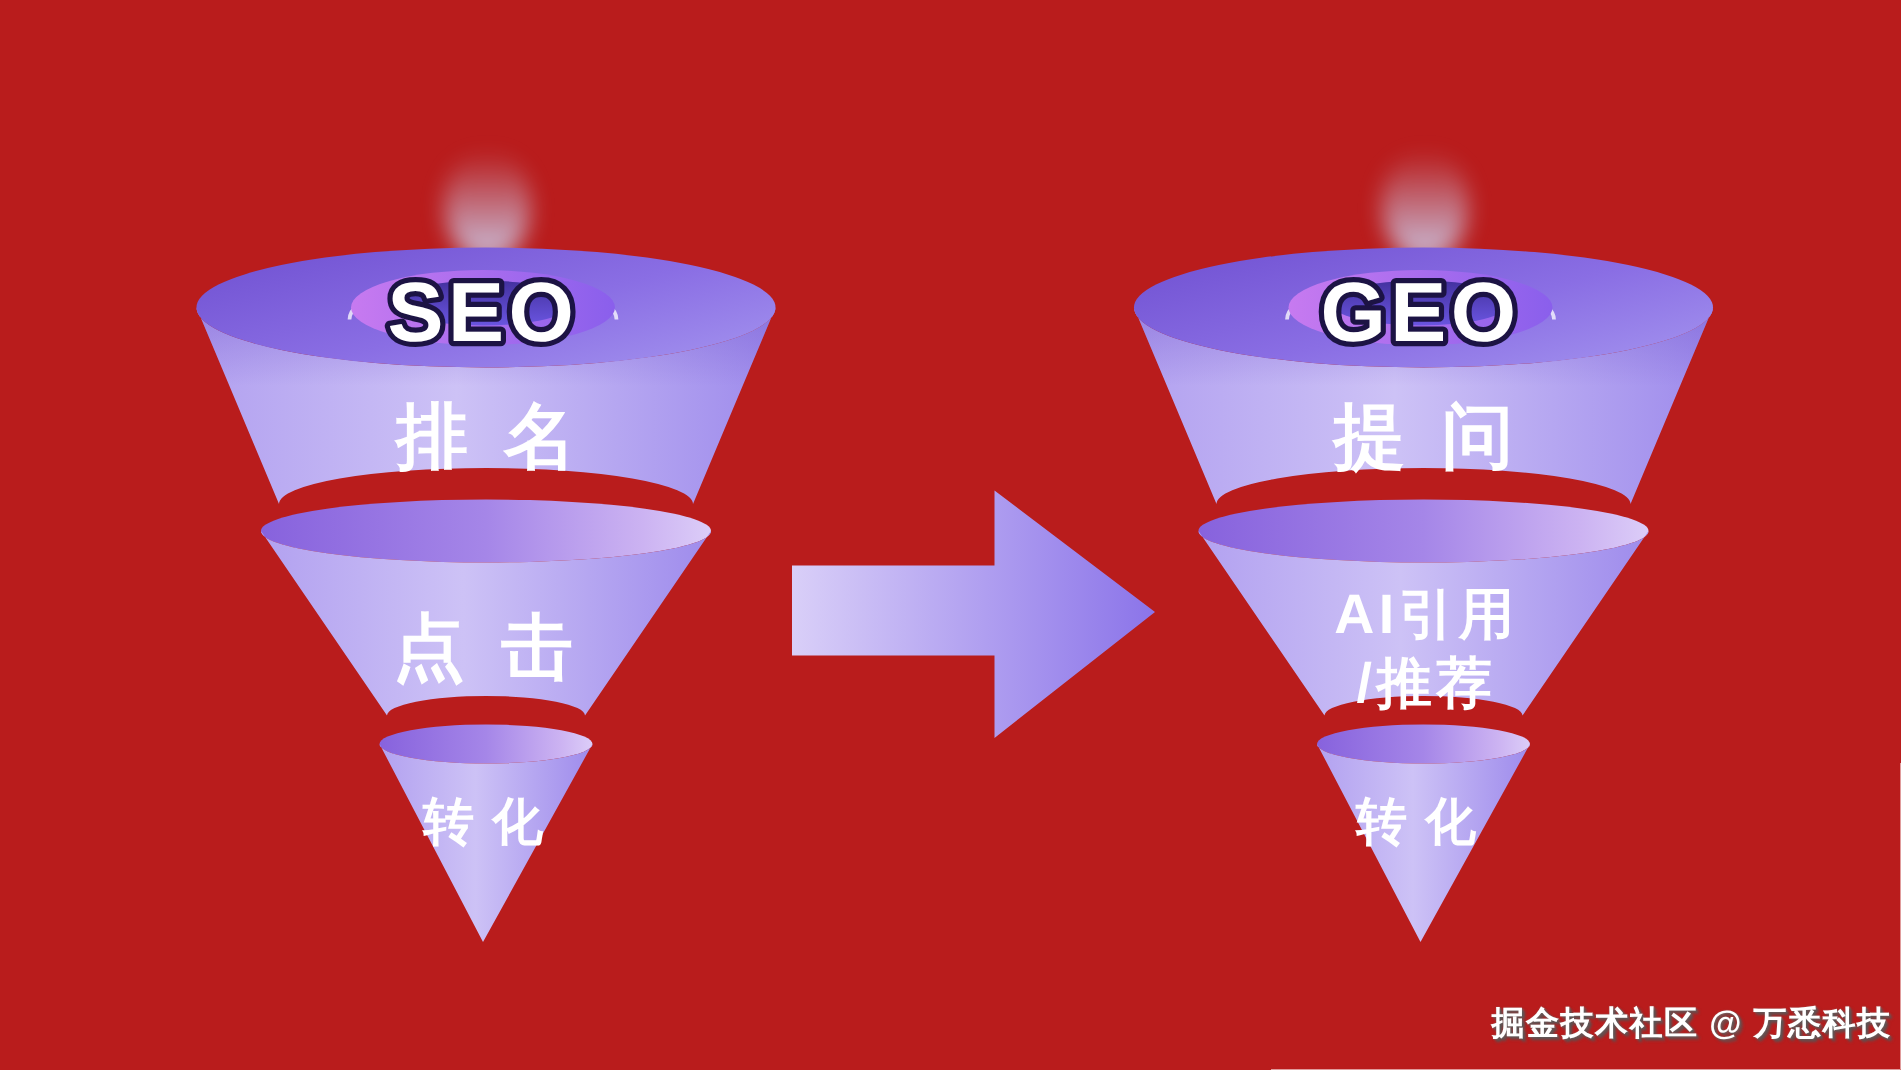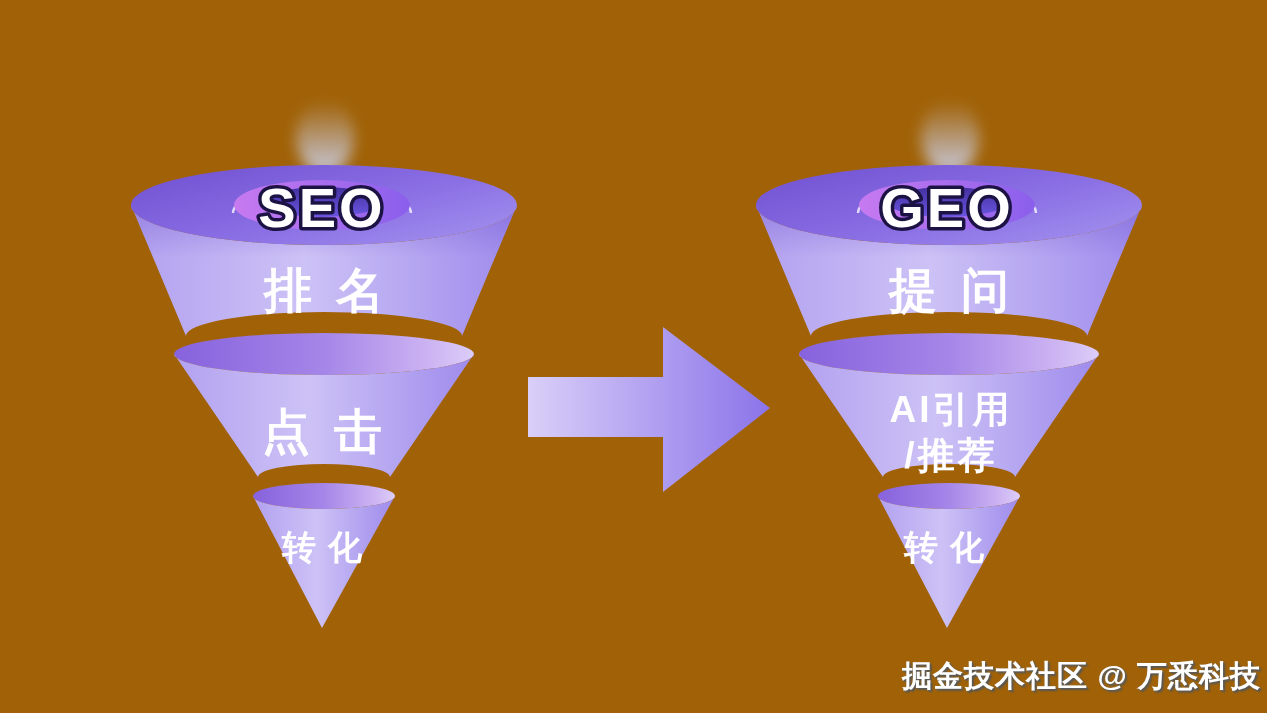--- a/index.html
+++ b/index.html
@@ -1,17 +1,17 @@
 <!DOCTYPE html>
 <html><head>
 <meta charset="utf-8">
 <style>
   html,body{margin:0;padding:0;background:#fff;}
   .canvas{
-    position:relative;width:1267px;height:713px;background:#a16207;overflow:hidden;
+    position:relative;width:1267px;height:713px;background:#b91c1c;overflow:hidden;
     font-family:"Liberation Sans", sans-serif;
     text-align:center;
   }
   svg{position:absolute;display:block;}
   .glow{
     position:absolute;width:58px;height:74px;border-radius:50%;
     background:linear-gradient(to bottom, rgba(226,233,250,0) 0%, rgba(203,214,246,0.85) 95%);
     filter:blur(7px);
   }
   
@@ -20,21 +20,21 @@
     font-size:56px;font-weight:bold;fill:#ffffff;
     stroke:#1c1344;stroke-width:7px;paint-order:stroke;stroke-linejoin:round;
     letter-spacing:3px;
   }
   .lvl{fill:#ffffff;font-weight:bold;}
   .lvl-big{font-size:48px;letter-spacing:24px;}
   .lvl-mid{font-size:37px;letter-spacing:3px;}
   .lvl-small{font-size:34px;letter-spacing:12px;}
   .watermark{
     position:absolute;right:6px;bottom:16px;
-    font-size:30px;font-weight:bold;color:#ffffff;letter-spacing:1px;
+    font-size:22px;font-weight:bold;color:#ffffff;letter-spacing:1px;
     text-shadow:2px 2px 2px rgba(85,85,85,0.95), 1px 1px 1px rgba(110,110,110,0.8), 0 0 1px rgba(150,150,150,0.6);
     white-space:nowrap;
   }
 </style>
 </head>
 <body>
 
 <div class="canvas">
 
   <div class="glow" style="left:296px;top:100px;"></div>

